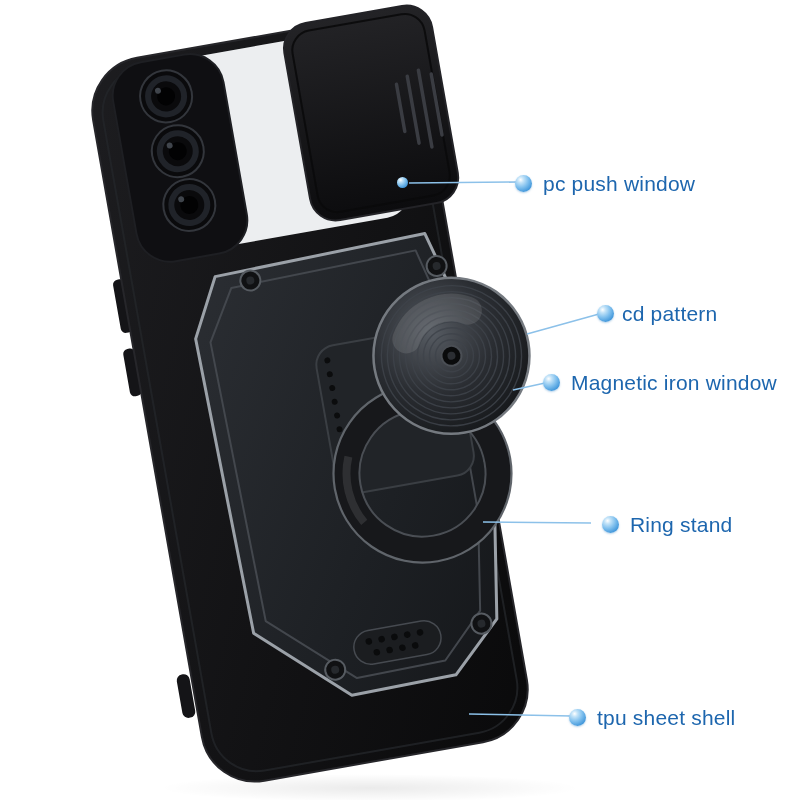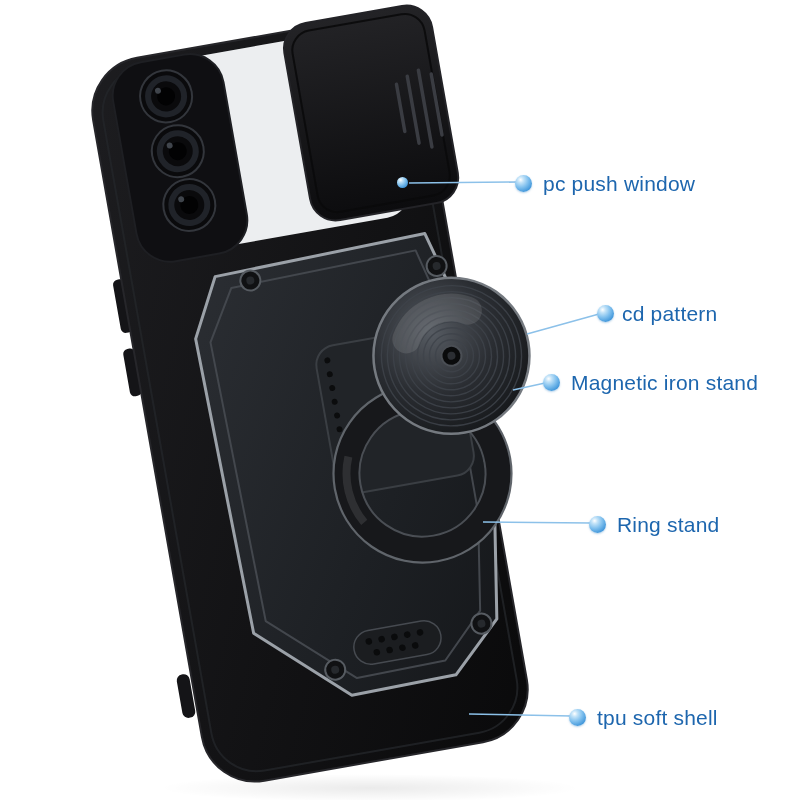--- a/index.html
+++ b/index.html
@@ -35,21 +35,21 @@
     color:#1d66ae;
     font-size:21px;
     line-height:1;
     letter-spacing:.2px;
     white-space:nowrap;
   }
   
   .a-pc   { left:515px; top:173px; }
   .a-cd   { left:597px; top:303px;gap:8px; }
   .a-mag  { left:543px; top:372px; }
-  .a-ring { left:589px; top:514px; }
+  .a-ring { left:602px; top:514px; }
   .a-tpu  { left:569px; top:707px; }
   .sd-pc  { left:397px; top:177px; }
 </style>
 </head>
 <body>
 
 <div class="stage">
 
   <svg class="product-svg" viewBox="0 0 800 800">
     <defs>
@@ -210,26 +210,26 @@
     <span class="label">pc push window</span>
   </div>
 
   <div class="annotation a-cd">
     <span class="dot"></span>
     <span class="label">cd pattern</span>
   </div>
 
   <div class="annotation a-mag">
     <span class="dot"></span>
-    <span class="label">Magnetic iron stand</span>
+    <span class="label">Magnetic iron window</span>
   </div>
 
   <div class="annotation a-ring">
     <span class="dot"></span>
     <span class="label">Ring stand</span>
   </div>
 
   <div class="annotation a-tpu">
     <span class="dot"></span>
-    <span class="label">tpu soft shell</span>
+    <span class="label">tpu sheet shell</span>
   </div>
 
 </div>
 
 </body></html>

